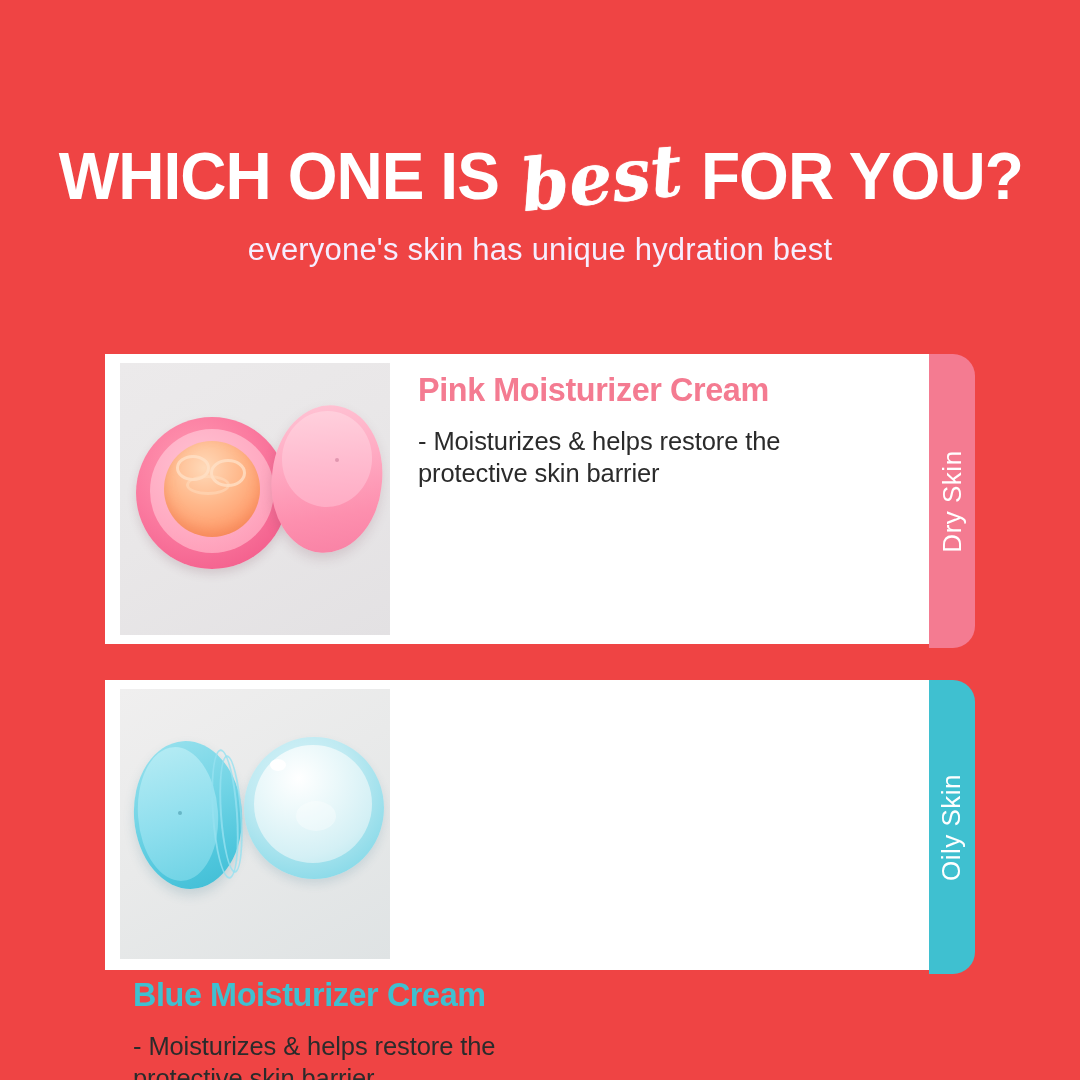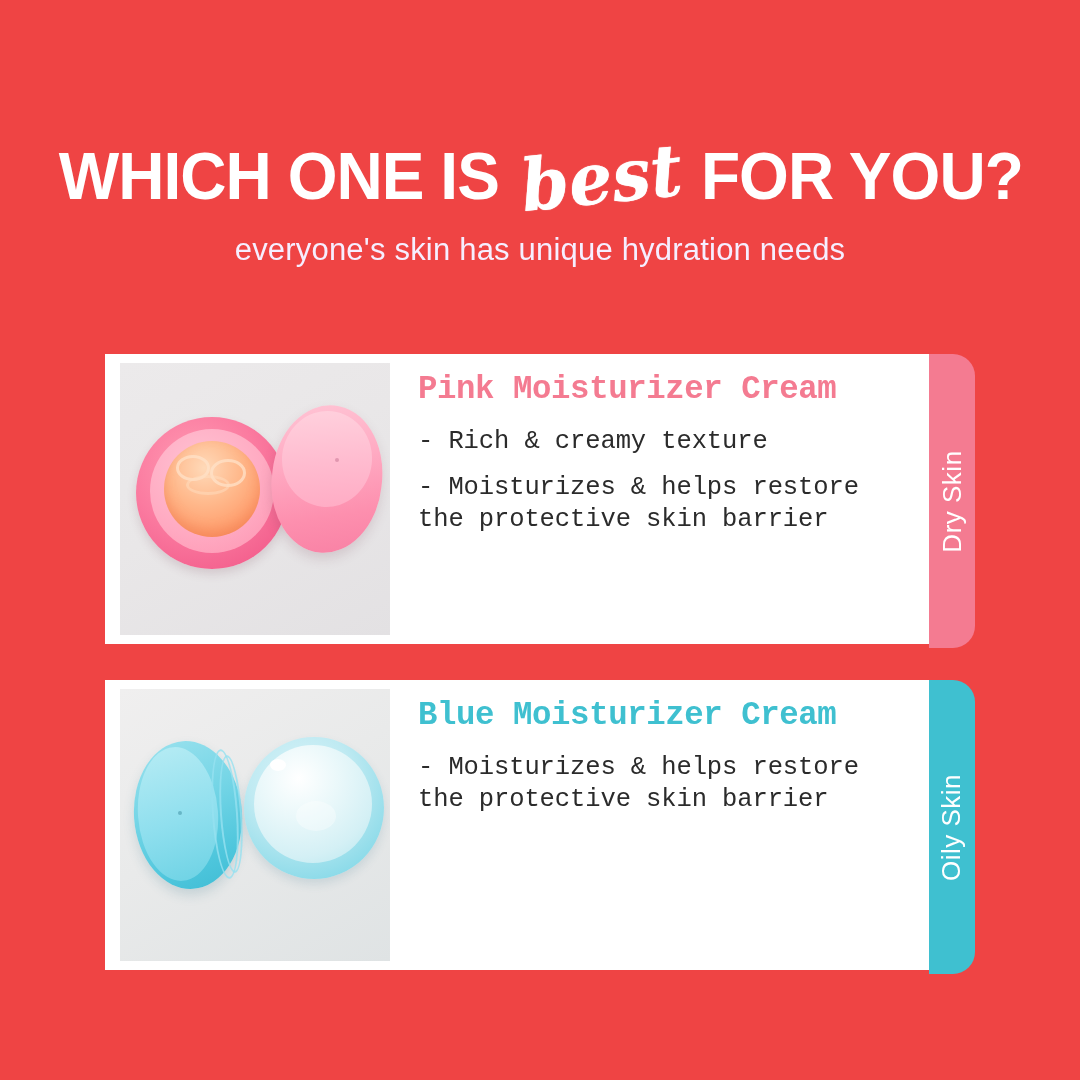--- a/index.html
+++ b/index.html
@@ -56,24 +56,23 @@
     font-weight:400;
   }
 
   
   .card {
     position:absolute;
     left:105px;
     width:825px;
     background:#ffffff;
     display:flex;
-    font-family:Liberation Mono, monospace;
   }
   #card-pink { top:354px;  height:290px; }
-  #card-blue { top:680px;  height:290px; }
+  #card-blue { top:680px;  height:290px;flex-direction:column; }
 
   .thumb {
     width:270px; height:272px;
     margin:9px 0 0 15px;
     flex:0 0 270px;
     position:relative;
     overflow:hidden;
     background:#eceaea;
   }
 
@@ -231,41 +230,40 @@
 <body>
 
 <div class="poster">
 
   <div class="header">
     <div class="title-row">
       <span class="title-blk">WHICH ONE IS</span>
       <span class="title-script">best</span>
       <span class="title-blk">FOR YOU?</span>
     </div>
-    <div class="subtitle">everyone's skin has unique hydration needs</div>
+    <div class="subtitle">everyone's skin has unique hydration best</div>
   </div>
 
   <div class="card" id="card-pink">
     <div class="thumb">
       <div class="jar-stage">
         <div class="pk-bg"></div>
         <div class="pk-jar"></div>
         <div class="pk-rim"></div>
         <div class="pk-cream"></div>
         <div class="pk-swirl pk-s1"></div>
         <div class="pk-swirl pk-s2"></div>
         <div class="pk-swirl pk-s3"></div>
         <div class="pk-lid"></div>
         <div class="pk-lid-top"></div>
         <div class="pk-lid-dot"></div>
       </div>
     </div>
     <div class="card-body">
       <div class="card-title">Pink Moisturizer Cream</div>
-      <div class="bullet">- Rich &amp; creamy texture</div>
       <div class="bullet">- Moisturizes &amp; helps restore the protective skin barrier</div>
     </div>
   </div>
   <div class="tab" id="tab-dry">
     <span class="tab-label">Dry Skin</span>
   </div>
 
   <div class="card" id="card-blue">
     <div class="thumb">
       <div class="jar-stage">

